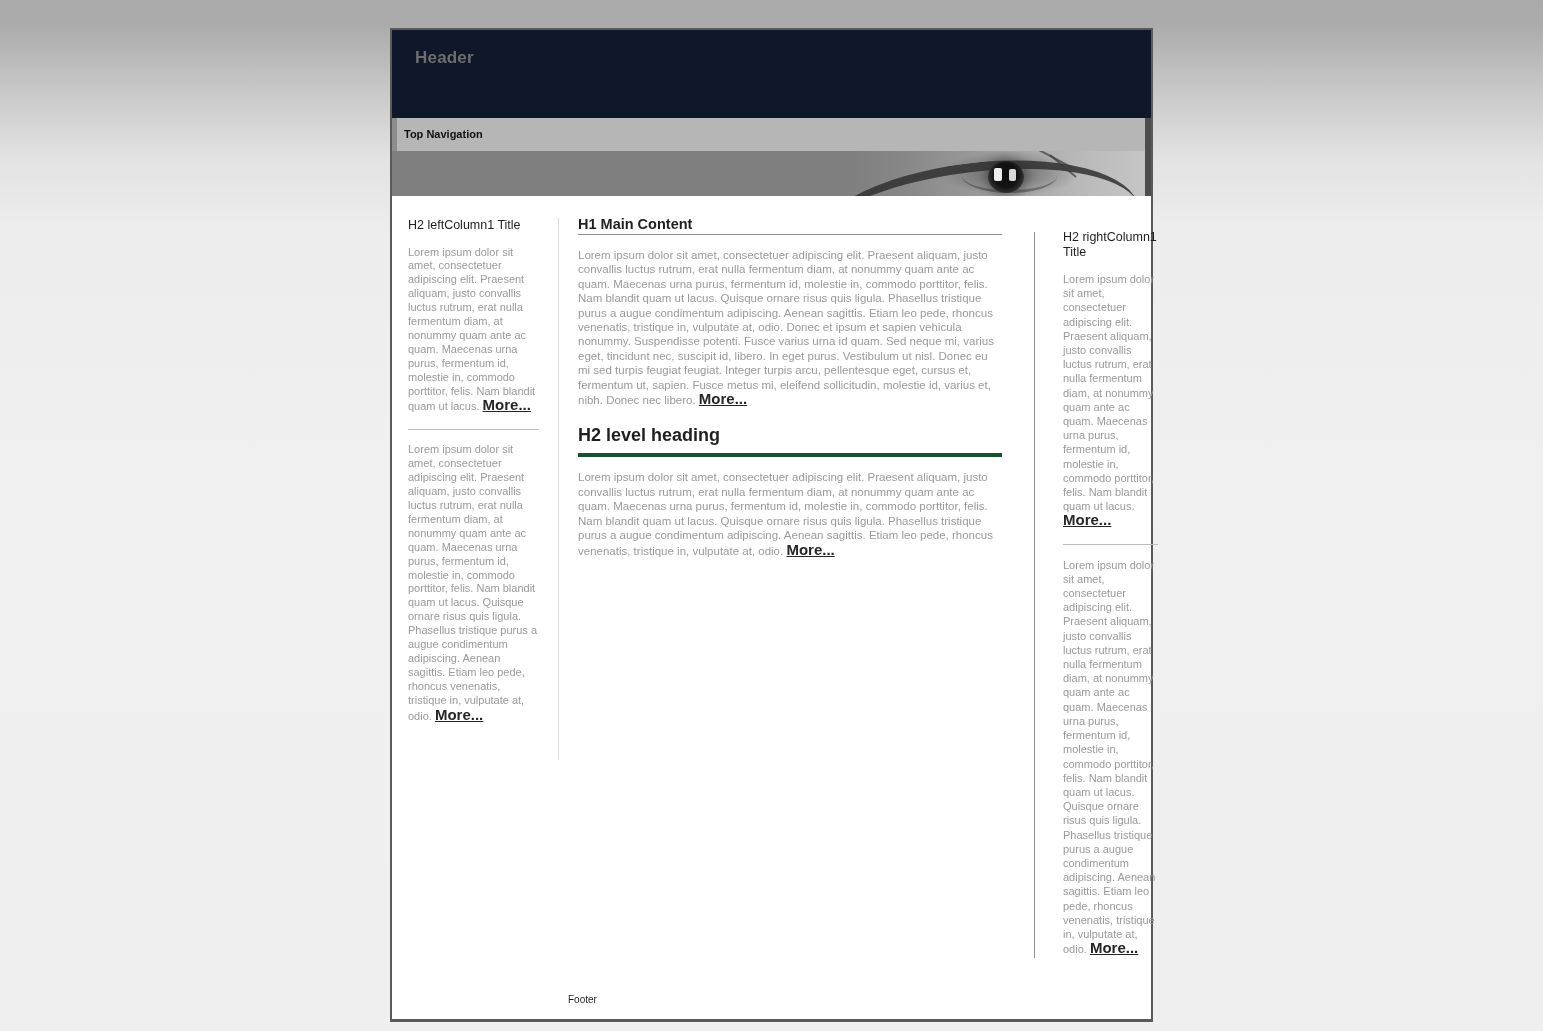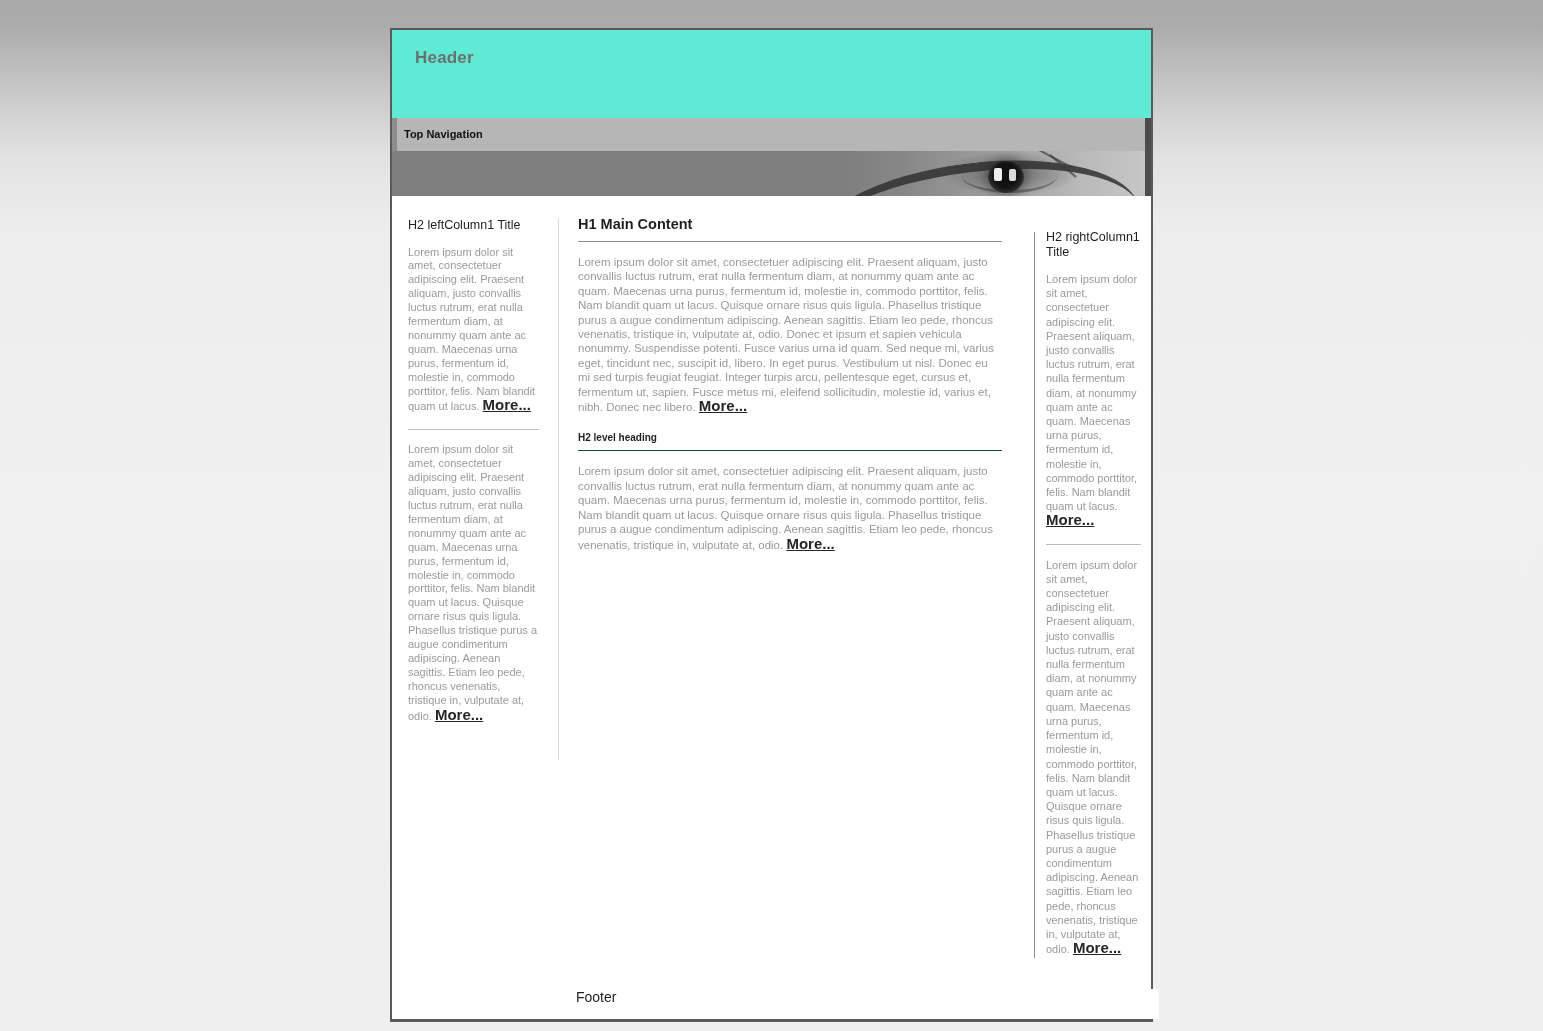--- a/index.html
+++ b/index.html
@@ -14,21 +14,21 @@
 
   .page {
     position: absolute; left: 390px; top: 28px;
     width: 763px; height: 994px;
     background: #ffffff;
     border: 2px solid #5a5a5a;
     border-bottom-width: 3px;
   }
 
   
-  .header { height: 88px; background: #5eead4; }
+  .header { height: 88px; background: #0f172a; }
   .header-title {
     padding: 18px 0 0 23px;
     font-size: 17px; font-weight: bold; color: #6e6e6e;
     letter-spacing: 0.2px;
   }
 
   
   .topnav {
     height: 33px; background: #b6b6b6;
     border-left: 5px solid #8d8d8d;
@@ -104,38 +104,38 @@
     margin: 15px 0 13px 0;
   }
 
   .v-divider { position: absolute; width: 0; }
   .v-left { left: 166px; top: 22px; height: 542px; border-left: 1px solid #dadada; }
   .v-right { left: 642px; top: 36px; height: 726px; border-left: 1px solid #8f8f8f; }
 
   .maincol { position: absolute; left: 186px; top: 20px; width: 424px; }
   .maincol h1 {
     font-size: 14.5px; font-weight: bold; color: #1f1f1f;
-    padding-bottom: 9px; border-bottom: 1px solid #8d8d8d;
+    padding-bottom: 2px; border-bottom: 1px solid #8d8d8d;
     margin-bottom: 13px;
   }
   .maincol h2 {
-    font-size: 10px; font-weight: bold; color: #1f1f1f;
+    font-size: 18px; font-weight: bold; color: #1f1f1f;
     margin-top: 18px; padding-bottom: 7px;
-    border-bottom: 1px solid #14532d; margin-bottom: 13px;
+    border-bottom: 4px solid #14532d; margin-bottom: 13px;
   }
   .maincol .body-text { font-size: 11.5px; line-height: 14.4px; }
 
-  .rightcol { position: absolute; left: 654px; top: 34px; width: 95px; }
+  .rightcol { position: absolute; left: 671px; top: 34px; width: 95px; }
   .rightcol .body-text, .rightcol .more-link { line-height: 14.2px; }
 
   
   .footer {
-    position: absolute; left: 8px; bottom: 0; width: 100%;
+    position: absolute; left: 0; bottom: 0; width: 100%;
     padding: 0 0 14px 176px;
-    font-size: 14px; color: #1f1f1f; background: #ffffff;
+    font-size: 10px; color: #1f1f1f; background: #ffffff;
   }
 </style>
 </head>
 <body>
 
 <div class="page">
 
   <div class="header">
     <div class="header-title">Header</div>
   </div>

